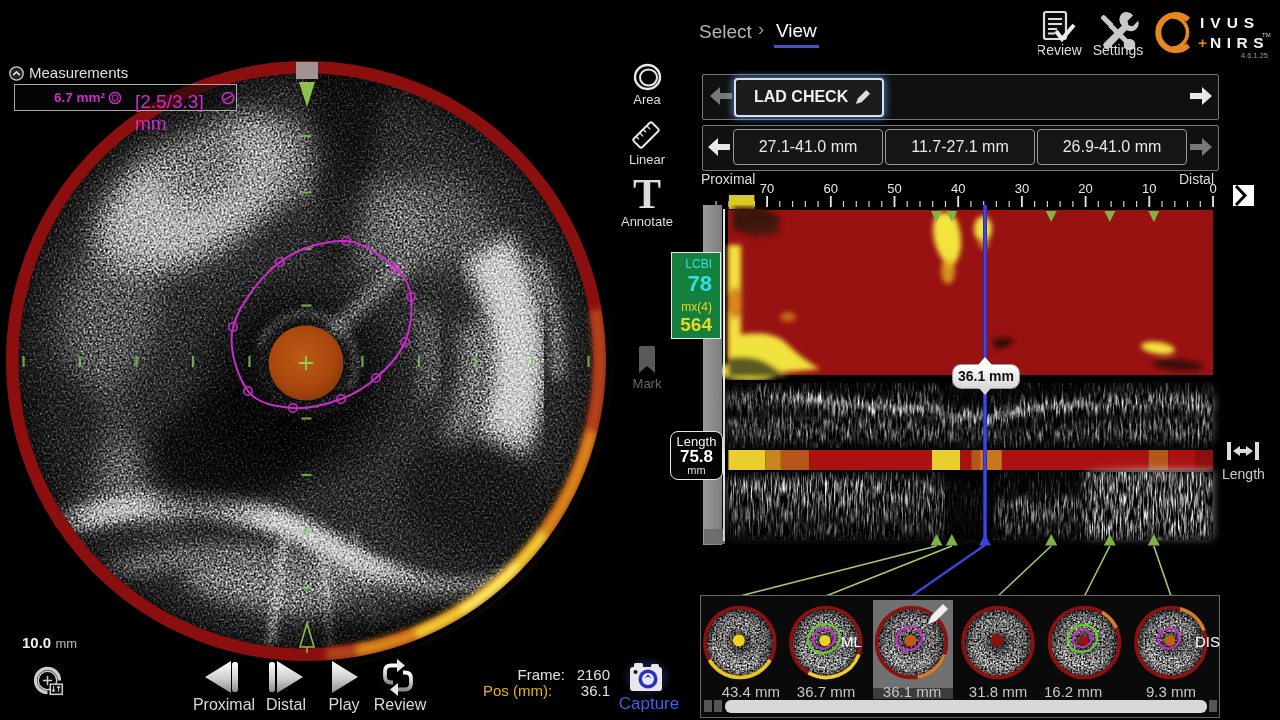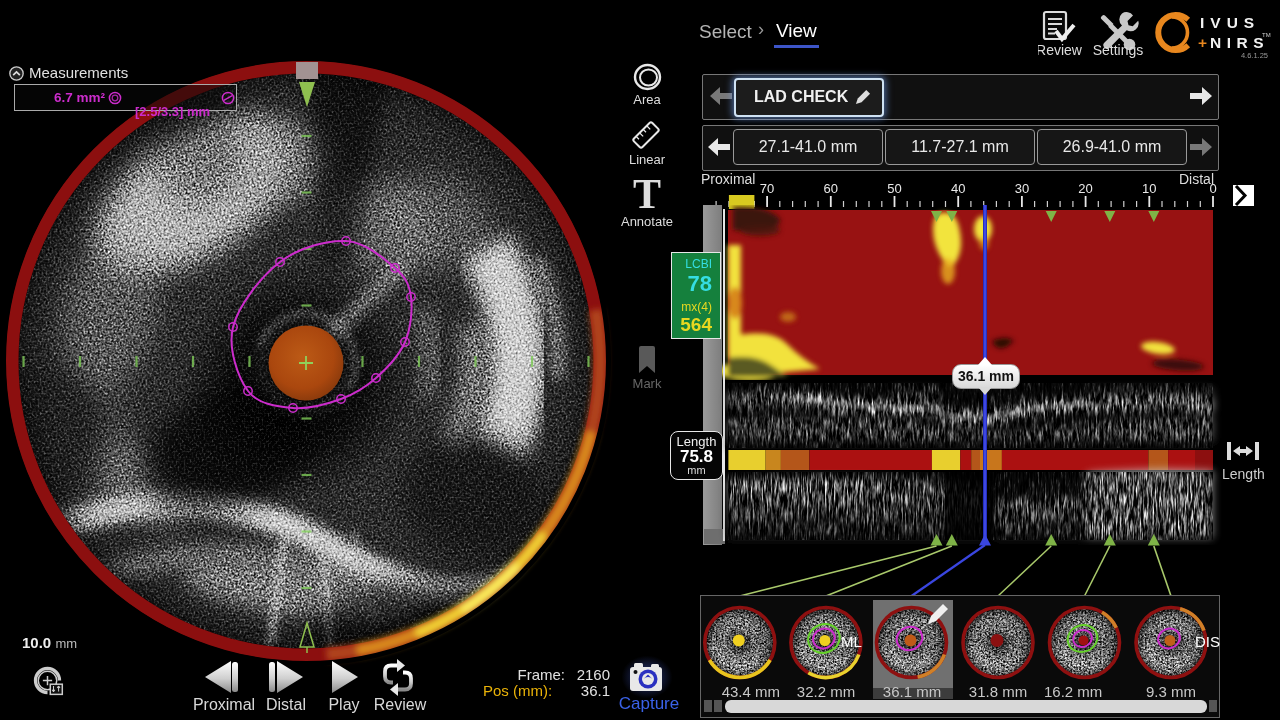--- a/index.html
+++ b/index.html
@@ -130,21 +130,21 @@
  <circle cx="9" cy="9" r="8" fill="#222" stroke="#ccc" stroke-width="1.6"></circle>
  <path d="M 5,11 9,7 13,11" fill="none" stroke="#ddd" stroke-width="2"></path>
 </svg>
 <div class="abs" style="left:21px;top:1px;font-size:15px;color:#e0e0e0">Measurements</div>
 <div class="abs" style="left:6px;top:21px;width:221px;height:25px;border:1px solid #aaa;background:rgba(10,10,10,0.55)">
  <span class="abs" style="left:39px;top:5px;font-size:13.5px;font-weight:bold;color:#cc2ccc">6.7 mm²</span>
  <svg class="abs" style="left:93px;top:6px" width="14" height="14" viewBox="0 0 15 15">
   <circle cx="7.5" cy="7.5" r="6" fill="none" stroke="#cc2ccc" stroke-width="1.6"></circle>
   <circle cx="7.5" cy="7.5" r="3" fill="none" stroke="#cc2ccc" stroke-width="1.4" opacity="0.8"></circle>
  </svg>
- <span class="abs" style="left:120px;top:19px;font-size:13px;font-weight:bold;color:#cc2ccc">[2.5/3.3] mm</span>
+ <span class="abs" style="left:120px;top:6px;font-size:19px;font-weight:normal;color:#cc2ccc">[2.5/3.3] mm</span>
  <svg class="abs" style="left:206px;top:6px" width="14" height="14" viewBox="0 0 15 15">
   <circle cx="7.5" cy="7.5" r="6" fill="none" stroke="#cc2ccc" stroke-width="1.6"></circle>
   <line x1="3" y1="10" x2="12" y2="5" stroke="#cc2ccc" stroke-width="1.4"></line>
  </svg>
 </div>
 </div>
 
 <div class="abs" style="left:22px;top:634px;font-size:15px;font-weight:bold;color:#eee">10.0 <span style="font-weight:normal;font-size:13px;color:#bbb">mm</span></div>
 <svg class="abs" style="left:29px;top:662px" width="37" height="37" viewBox="0 0 40 40">
  <path d="M 33,20 A 13,13 0 1 0 20,33" fill="none" stroke="#ccc" stroke-width="3.5"></path>
@@ -517,21 +517,21 @@
     </g>
     <circle cx="471.0" cy="46.5" r="35" fill="none" stroke="#8e1010" stroke-width="3.6"></circle>
     <path d="M 503.9,34.5 A 35,35 0 0 0 480.1,12.7" fill="none" stroke="#d08028" stroke-width="3.6"></path>
     <ellipse cx="469.0" cy="42.5" rx="11" ry="9.7" transform="rotate(-20 469.0 42.5)" fill="none" stroke="#cc2ccc" stroke-width="2"></ellipse>
     <circle cx="470.0" cy="44.5" r="5.5" fill="#c06018"></circle>
   </svg>
 <svg class="abs" style="left:926px;top:600px" width="26" height="26" viewBox="0 0 26 26">
 <path d="M 2,24 l 3,-8 12,-12 5,5 -12,12 Z" fill="#f0f0f0"></path>
   </svg>
 <div class="abs" style="left:700px;top:683px;width:80px;text-align:right;font-size:15px;color:#c8c8c8">43.4 mm</div>
-<div class="abs" style="left:786px;top:683px;width:80px;text-align:center;font-size:15px;color:#c8c8c8">32.2 mm</div>
+<div class="abs" style="left:786px;top:683px;width:80px;text-align:center;font-size:15px;color:#c8c8c8">36.7 mm</div>
 <div class="abs" style="left:872px;top:683px;width:80px;text-align:center;font-size:15px;color:#c8c8c8">36.1 mm</div>
 <div class="abs" style="left:958px;top:683px;width:80px;text-align:center;font-size:15px;color:#c8c8c8">31.8 mm</div>
 <div class="abs" style="left:1044px;top:683px;width:80px;text-align:left;font-size:15px;color:#c8c8c8">16.2 mm</div>
 <div class="abs" style="left:1131px;top:683px;width:80px;text-align:center;font-size:15px;color:#c8c8c8">9.3 mm</div>
 <div class="abs" style="left:841px;top:633px;font-size:15px;color:#fff">ML</div>
 <div class="abs" style="left:1195px;top:633px;font-size:15px;color:#fff">DIS</div>
 <div class="abs" style="left:704px;top:700px;width:8px;height:12px;background:#555"></div>
 <div class="abs" style="left:714px;top:700px;width:8px;height:12px;background:#555"></div>
 <div class="abs" style="left:725px;top:700px;width:482px;height:13px;background:#d8d8d8;border-radius:6px"></div>
 <div class="abs" style="left:1209px;top:700px;width:8px;height:12px;background:#555"></div>

